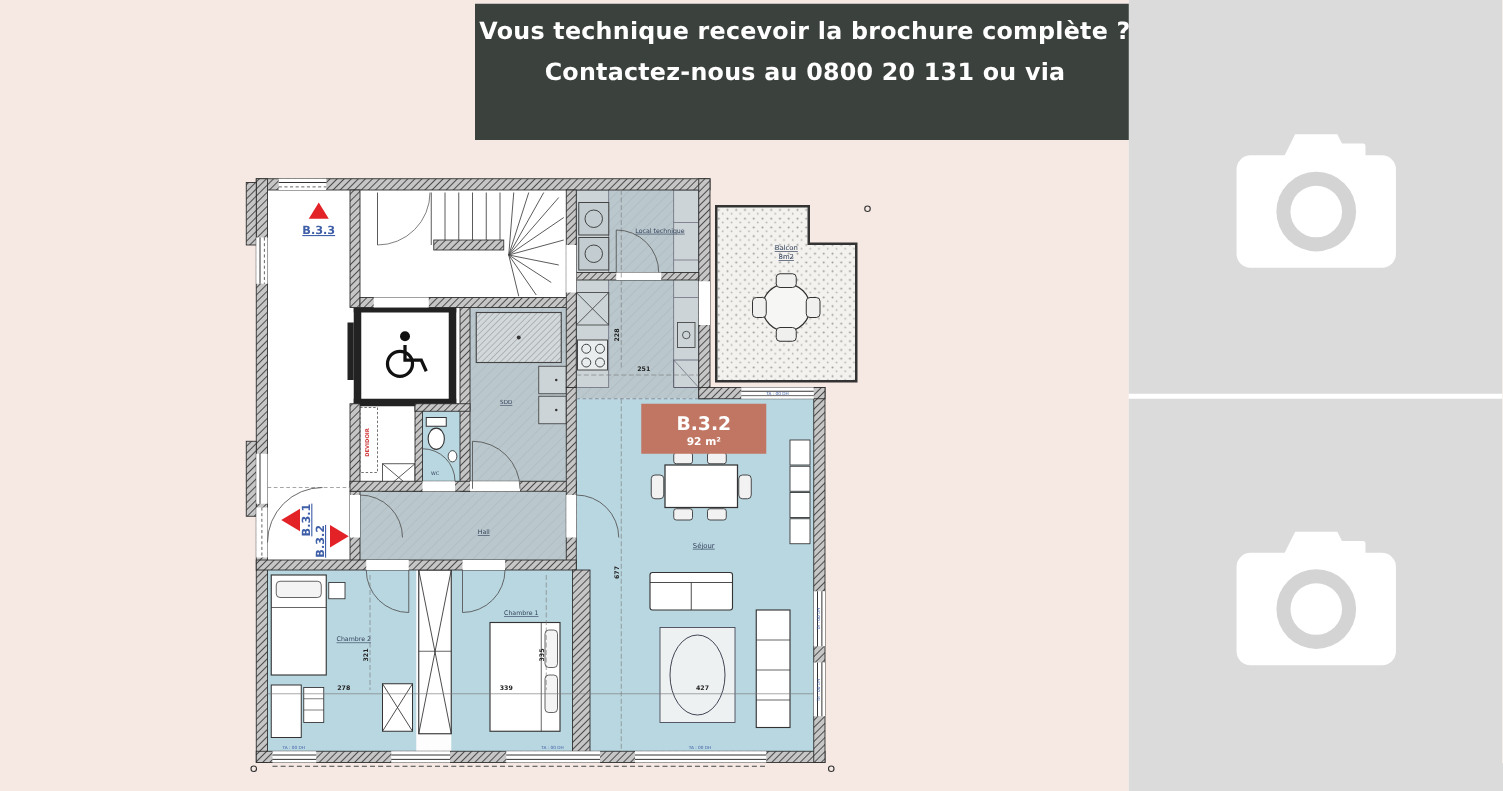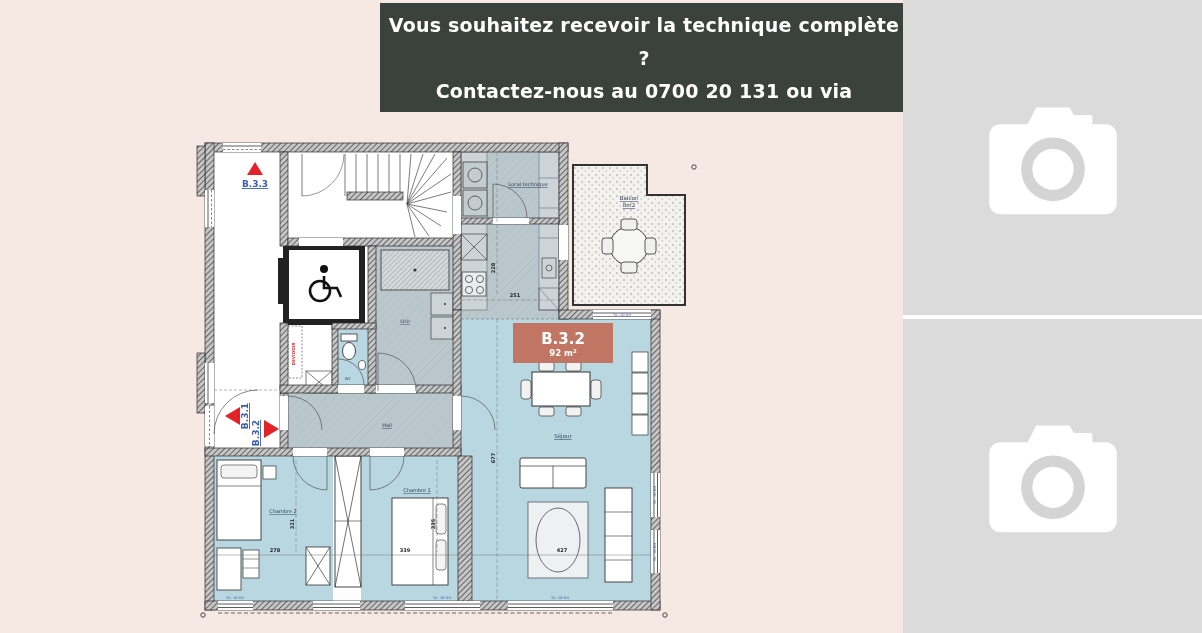--- a/index.html
+++ b/index.html
@@ -18,22 +18,22 @@
   .photo-box.bottom{top:319px;height:314px;}
   .plan-wrap{position:absolute;left:195px;top:138px;width:510px;height:482px;}
   svg text{font-family:"DejaVu Sans","Liberation Sans",sans-serif;}
 </style>
 </head>
 <body>
 
 <div class="pink-panel"></div>
 
 <div class="banner">
-  <div>Vous souhaitez recevoir la technique complète ?</div>
-  <div>Contactez-nous au 0700 20 131 ou via</div>
+  <div>Vous technique recevoir la brochure complète ?</div>
+  <div>Contactez-nous au 0800 20 131 ou via</div>
 </div>
 
 <div class="photo-box top">
   <svg width="150" height="132" viewBox="0 0 160 140">
     <path d="M52,36 L62,16 L98,16 L108,36 Z" fill="#ffffff"></path>
     <rect x="100" y="24" width="22" height="12" rx="2" fill="#ffffff"></rect>
     <rect x="12" y="34" width="136" height="96" rx="12" fill="#ffffff"></rect>
     <circle cx="80" cy="82" r="34" fill="#d4d4d4"></circle>
     <circle cx="80" cy="82" r="22" fill="#ffffff"></circle>
   </svg>

